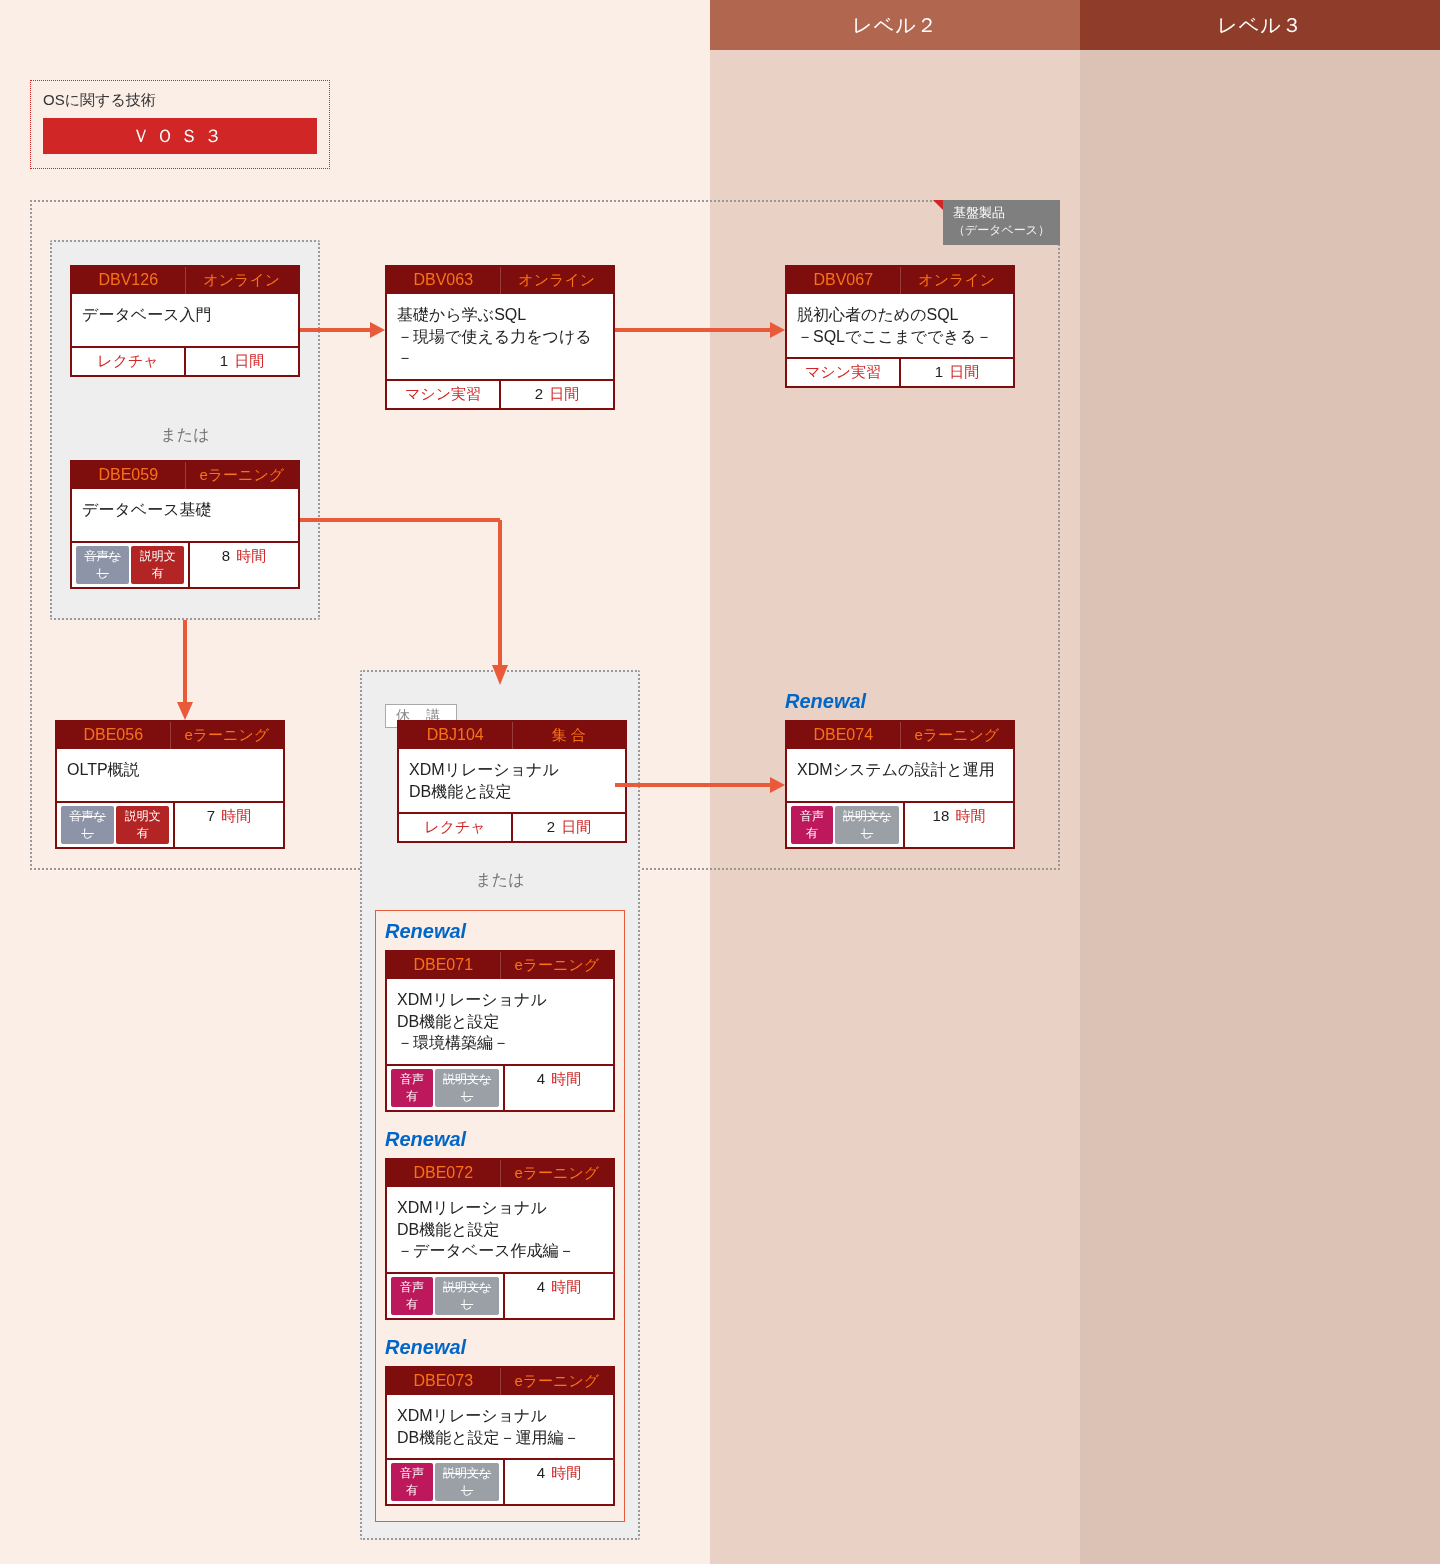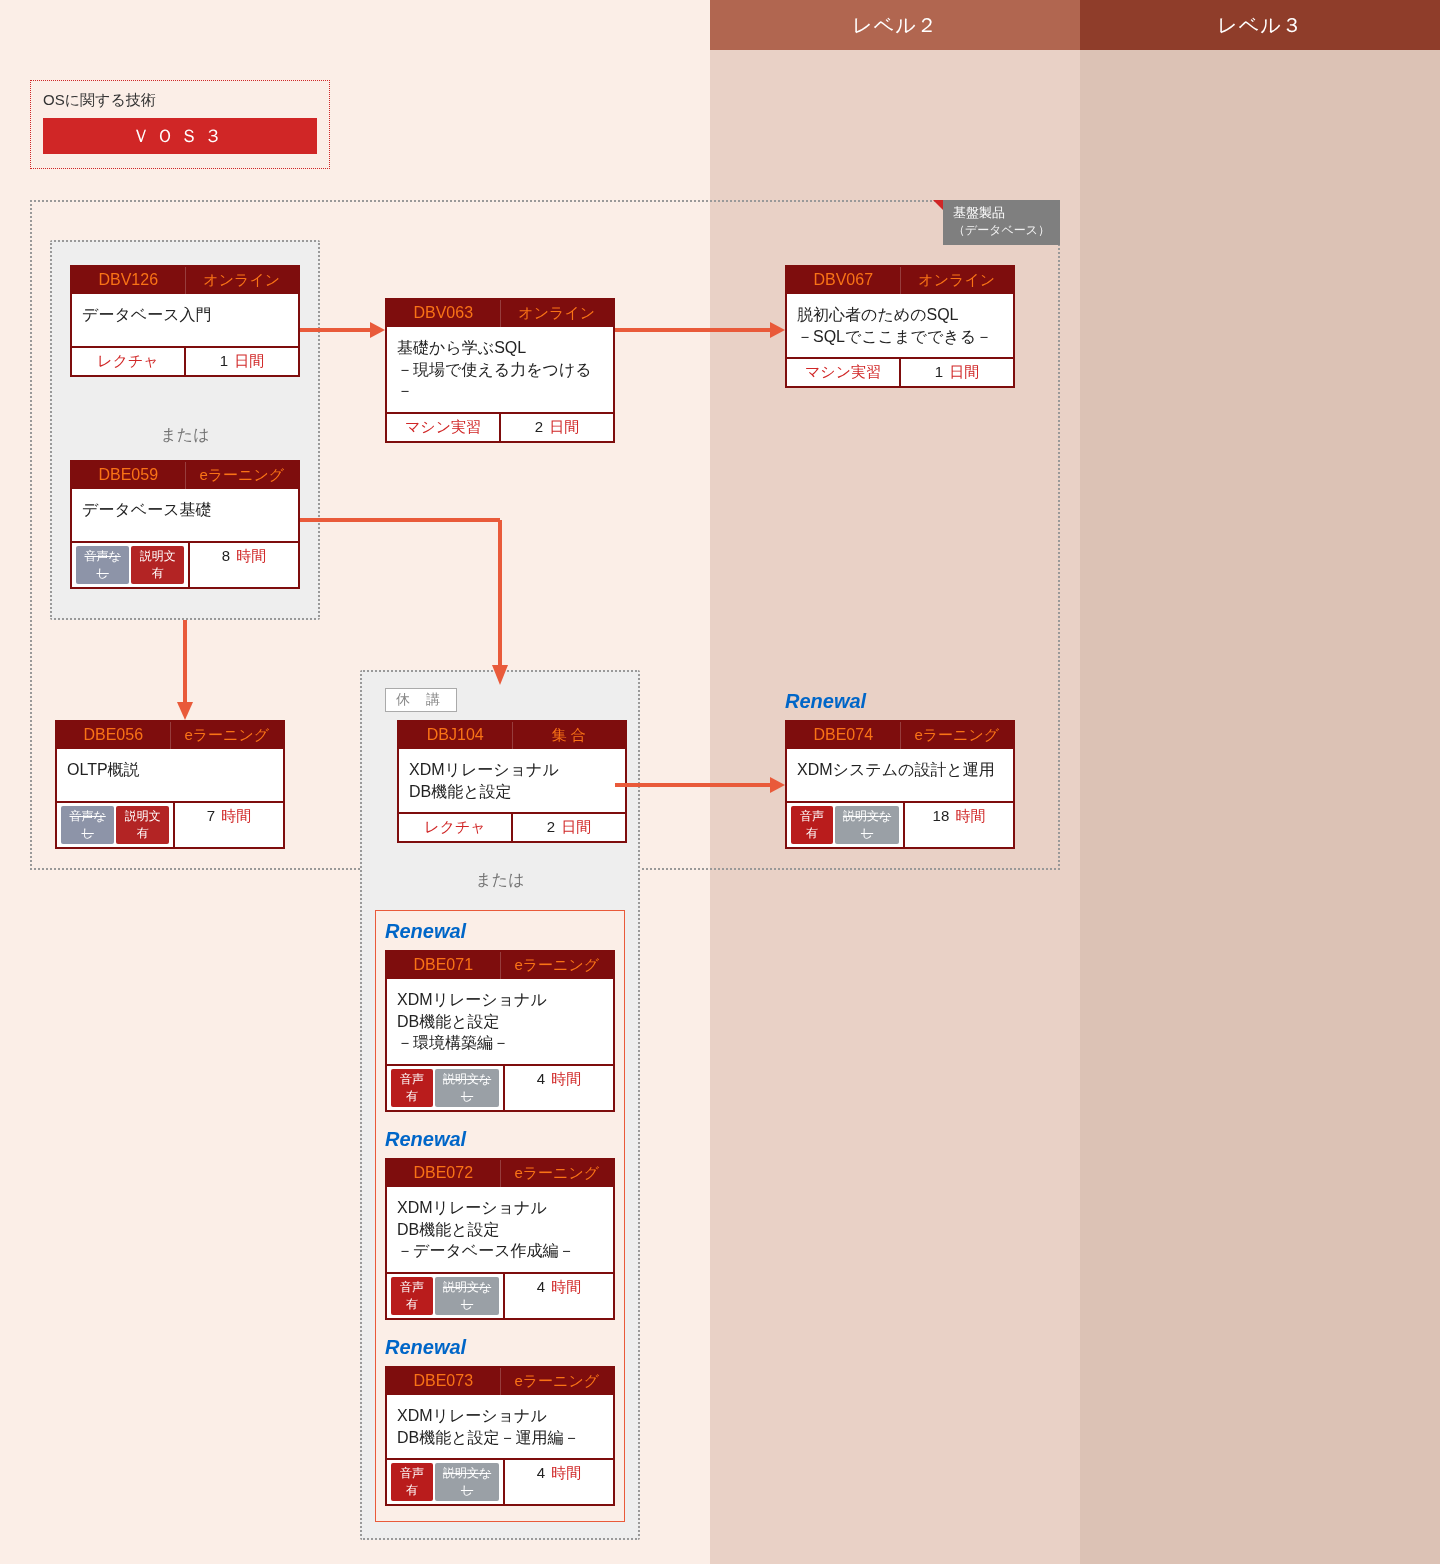--- a/index.html
+++ b/index.html
@@ -45,21 +45,21 @@
   .card .type { flex: 1; text-align: center; padding: 4px 0; border-left: 1px solid #fff3; font-size: 15px; }
   .card .body { padding: 10px 10px; font-size: 16px; color: #222; min-height: 52px; line-height: 1.35; }
   .card .ftr  { display: flex; border-top: 2px solid #7e0d0d; font-size: 15px; }
   .card .left { flex: 1; text-align: center; padding: 4px 0; color: #d02626; }
   .card .right{ flex: 1; text-align: center; padding: 4px 0; border-left: 2px solid #7e0d0d; white-space: nowrap; }
   .card .right .num { color: #222; margin-right: 2px; }
   .card .right .unit{ color: #d02626; }
 
   
   .pill { display: inline-block; font-size: 12px; color: #fff; padding: 2px 5px; border-radius: 2px; margin: 0; }
-  .pill.navy { background: #b91c1c; }
+  .pill.navy { background: #be185d; }
   .pill.navy-strike { background: #8d94a8; text-decoration: line-through; }
   .pill.grey-strike { background: #9aa0a6; text-decoration: line-through; }
   .pill.red  { background: #b32424; }
   .card .left.pills { color: inherit; padding: 3px 4px; display: flex; gap: 2px; justify-content: center; align-items: center; }
 
   
   .arrow { position: absolute; pointer-events: none; }
   .arrow line { stroke: #e95a3a; stroke-width: 4; }
   .arrow polygon { fill: #e95a3a; }
 </style>
@@ -117,21 +117,21 @@
         <div>データベース基礎</div>
       </div>
     <div class="ftr">
       <div class="left pills">
       <span class="pill navy-strike">音声なし</span>
           <span class="pill red">説明文有</span>
     </div>
       <div class="right"><span class="num">8</span> <span class="unit">時間</span></div>
     </div>
     </div>
-  <div class="card" id="card-dbv063" style="left:385px; top:265px;margin-top:33px;">
+  <div class="card" id="card-dbv063" style="left:385px; top:265px;">
     <div class="hdr">
       <div class="code">DBV063</div>
       <div class="type">オンライン</div>
     </div>
     <div class="body">
         <div>基礎から学ぶSQL</div>
         <div>－現場で使える力をつける－</div>
       </div>
     <div class="ftr">
       <div class="left">マシン実習</div>
@@ -163,21 +163,21 @@
       </div>
     <div class="ftr">
       <div class="left pills">
       <span class="pill navy-strike">音声なし</span>
           <span class="pill red">説明文有</span>
     </div>
       <div class="right"><span class="num">7</span> <span class="unit">時間</span></div>
     </div>
     </div>
 
-  <div class="kyuukou" style="left:385px; top:688px;">休 講</div>
+  <div class="kyuukou" style="left:385px; top:704px;">休 講</div>
   <div class="card" id="card-dbj104" style="left:385px; top:720px;margin-left:12px;">
     <div class="hdr">
       <div class="code">DBJ104</div>
       <div class="type">集 合</div>
     </div>
     <div class="body">
         <div>XDMリレーショナル</div>
         <div>DB機能と設定</div>
       </div>
     <div class="ftr">

